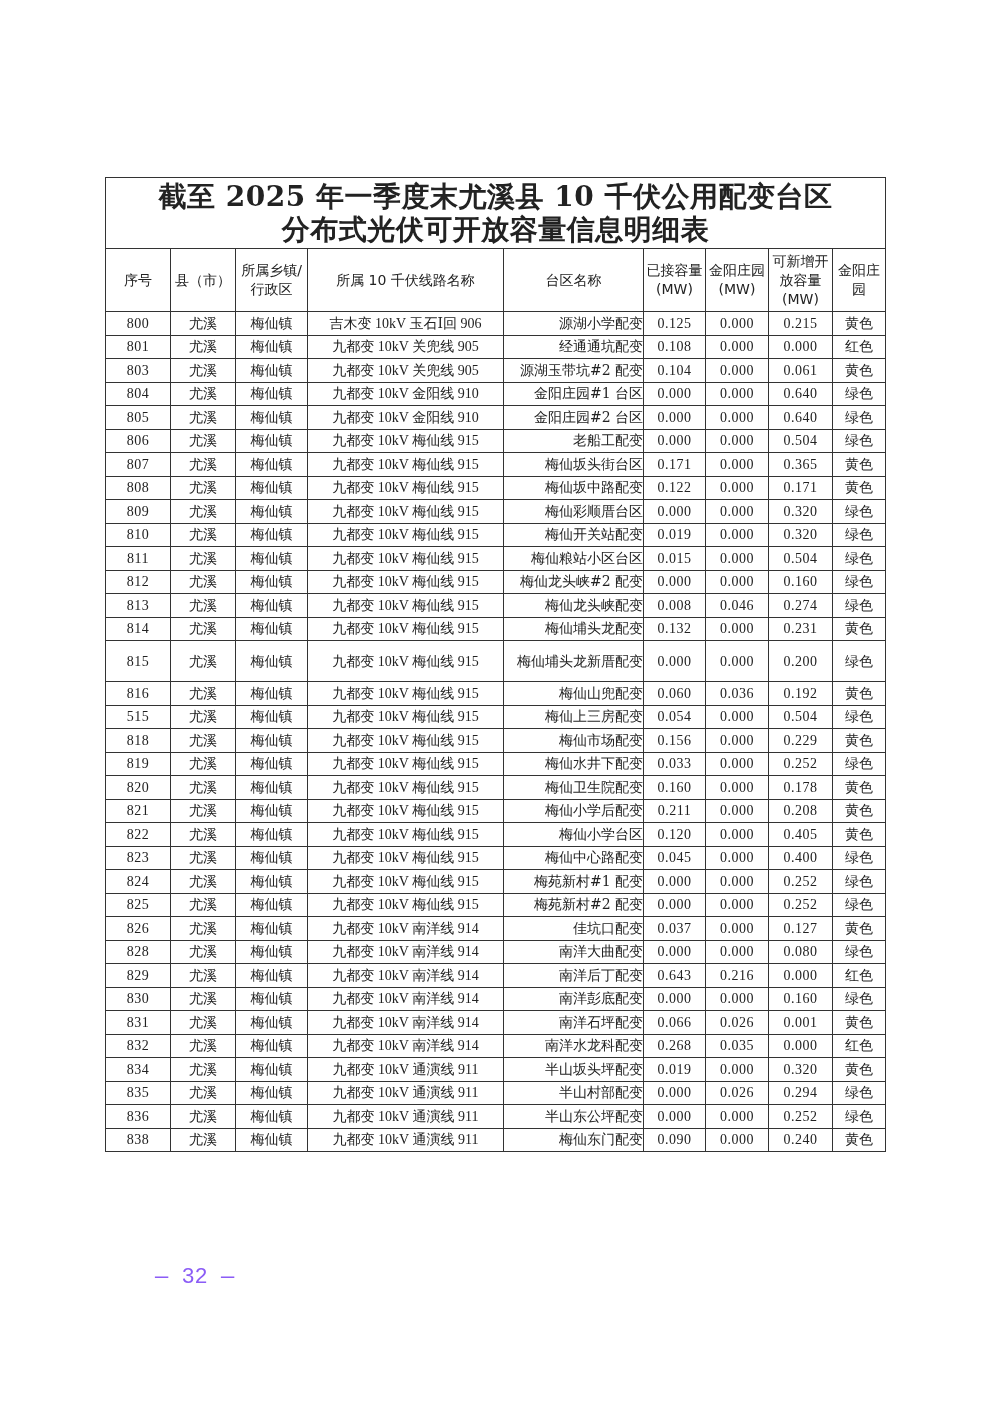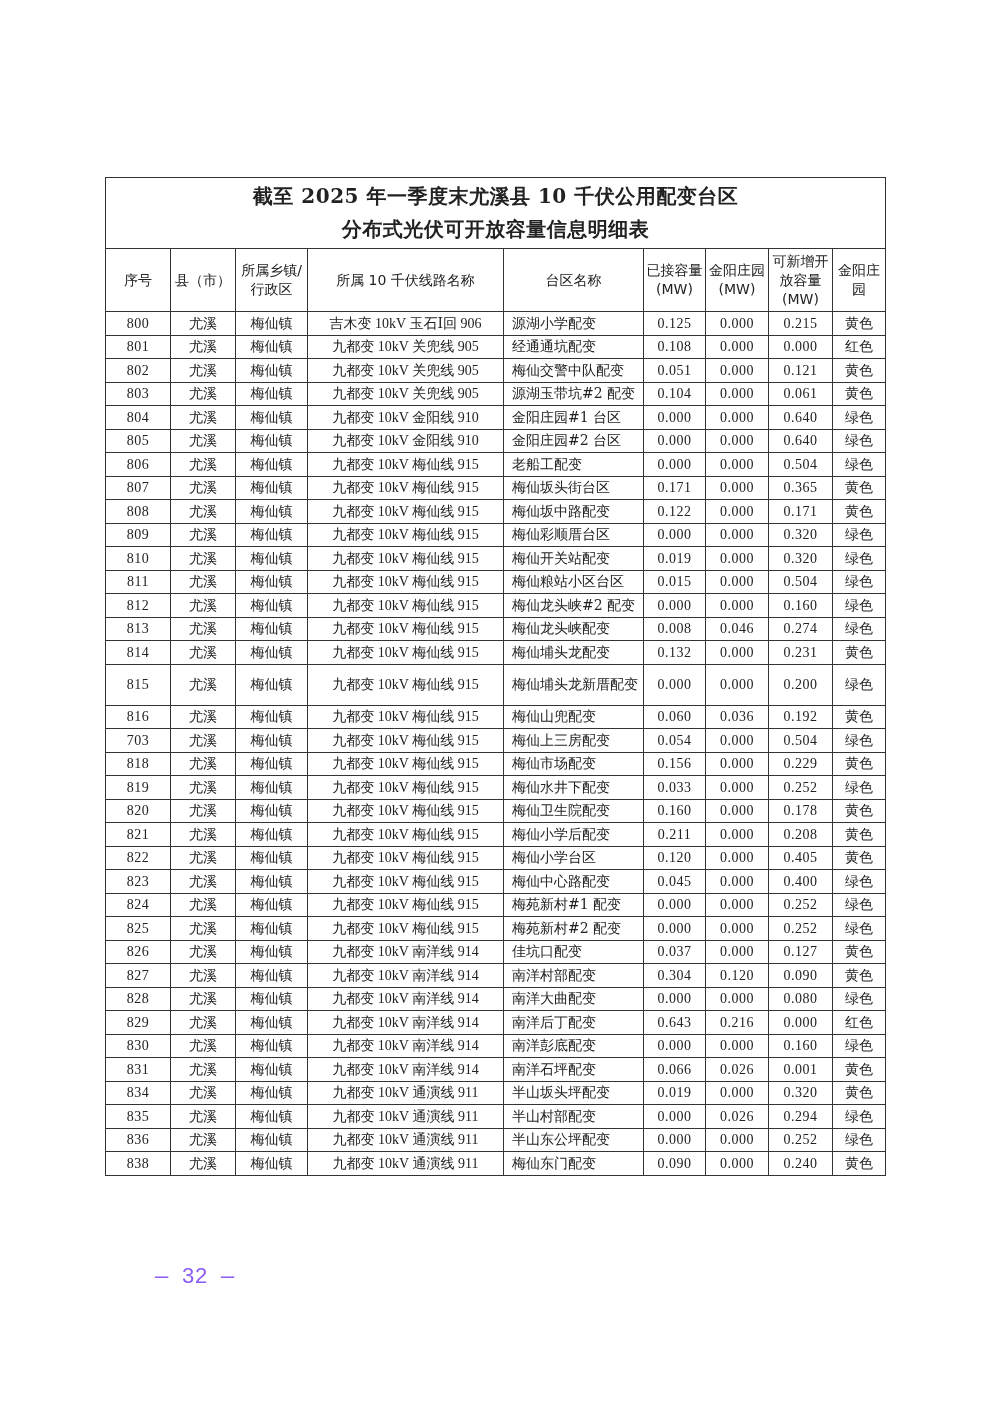--- a/index.html
+++ b/index.html
@@ -2,26 +2,26 @@
 <html><head>
 <meta charset="utf-8">
 <style>
   html, body { margin:0; padding:0; background:#ffffff; }
   body { width:1000px; height:1414px; position:relative; overflow:hidden;
          font-family:"DejaVu Serif","Liberation Serif",serif; color:#222; }
   .table-wrap { position:absolute; left:105px; top:177px; width:780px; }
   table { border-collapse:collapse; width:780px; table-layout:fixed; }
   td, th { border:1px solid #333; padding:0; text-align:center; vertical-align:middle;
            font-size:14px; line-height:17px; font-weight:normal; overflow:hidden; }
-  .title-cell { height:70px; font-size:20px; line-height:33px; font-weight:bold; letter-spacing:0.5px;margin-top:38px; }
+  .title-cell { height:70px; font-size:28px; line-height:33px; font-weight:bold; letter-spacing:0.5px;margin-top:38px; }
   .title-line { display:block; }
   thead th.hdr { height:62px; font-size:14px; line-height:19px; font-family:"DejaVu Sans","Liberation Sans",sans-serif; }
   tbody td { height:22.5px; font-size:14px; }
   td.num { font-family:"Liberation Serif","DejaVu Serif",serif; letter-spacing:0.5px; }
-  td.station { text-align:left; padding-left:8px; }
+  td.station { text-align:right; padding-left:8px; }
   td.line { font-family:"Liberation Serif","DejaVu Serif",serif; }
   tr.tall td { height:40px; }
   .page-num { position:absolute; left:155px; top:1265px; font-size:22px;
               font-family:Liberation Mono, monospace; color:#8b5cf6; }
 </style>
 </head>
 <body>
 
 <div class="table-wrap">
   <table>
@@ -72,31 +72,20 @@
           <td>尤溪</td>
           <td>梅仙镇</td>
           <td class="line">九都变 10kV 关兜线 905</td>
           <td class="station">经通通坑配变</td>
           <td class="num">0.108</td>
           <td class="num">0.000</td>
           <td class="num">0.000</td>
           <td>红色</td>
         </tr>
         <tr>
-          <td class="num">802</td>
-          <td>尤溪</td>
-          <td>梅仙镇</td>
-          <td class="line">九都变 10kV 关兜线 905</td>
-          <td class="station">梅仙交警中队配变</td>
-          <td class="num">0.051</td>
-          <td class="num">0.000</td>
-          <td class="num">0.121</td>
-          <td>黄色</td>
-        </tr>
-        <tr>
           <td class="num">803</td>
           <td>尤溪</td>
           <td>梅仙镇</td>
           <td class="line">九都变 10kV 关兜线 905</td>
           <td class="station">源湖玉带坑#2 配变</td>
           <td class="num">0.104</td>
           <td class="num">0.000</td>
           <td class="num">0.061</td>
           <td>黄色</td>
         </tr>
@@ -237,21 +226,21 @@
           <td>尤溪</td>
           <td>梅仙镇</td>
           <td class="line">九都变 10kV 梅仙线 915</td>
           <td class="station">梅仙山兜配变</td>
           <td class="num">0.060</td>
           <td class="num">0.036</td>
           <td class="num">0.192</td>
           <td>黄色</td>
         </tr>
         <tr>
-          <td class="num">703</td>
+          <td class="num">515</td>
           <td>尤溪</td>
           <td>梅仙镇</td>
           <td class="line">九都变 10kV 梅仙线 915</td>
           <td class="station">梅仙上三房配变</td>
           <td class="num">0.054</td>
           <td class="num">0.000</td>
           <td class="num">0.504</td>
           <td>绿色</td>
         </tr>
         <tr>
@@ -344,31 +333,20 @@
         </tr>
         <tr>
           <td class="num">826</td>
           <td>尤溪</td>
           <td>梅仙镇</td>
           <td class="line">九都变 10kV 南洋线 914</td>
           <td class="station">佳坑口配变</td>
           <td class="num">0.037</td>
           <td class="num">0.000</td>
           <td class="num">0.127</td>
-          <td>黄色</td>
-        </tr>
-        <tr>
-          <td class="num">827</td>
-          <td>尤溪</td>
-          <td>梅仙镇</td>
-          <td class="line">九都变 10kV 南洋线 914</td>
-          <td class="station">南洋村部配变</td>
-          <td class="num">0.304</td>
-          <td class="num">0.120</td>
-          <td class="num">0.090</td>
           <td>黄色</td>
         </tr>
         <tr>
           <td class="num">828</td>
           <td>尤溪</td>
           <td>梅仙镇</td>
           <td class="line">九都变 10kV 南洋线 914</td>
           <td class="station">南洋大曲配变</td>
           <td class="num">0.000</td>
           <td class="num">0.000</td>
@@ -400,20 +378,31 @@
         <tr>
           <td class="num">831</td>
           <td>尤溪</td>
           <td>梅仙镇</td>
           <td class="line">九都变 10kV 南洋线 914</td>
           <td class="station">南洋石坪配变</td>
           <td class="num">0.066</td>
           <td class="num">0.026</td>
           <td class="num">0.001</td>
           <td>黄色</td>
+        </tr>
+        <tr>
+          <td class="num">832</td>
+          <td>尤溪</td>
+          <td>梅仙镇</td>
+          <td class="line">九都变 10kV 南洋线 914</td>
+          <td class="station">南洋水龙科配变</td>
+          <td class="num">0.268</td>
+          <td class="num">0.035</td>
+          <td class="num">0.000</td>
+          <td>红色</td>
         </tr>
         <tr>
           <td class="num">834</td>
           <td>尤溪</td>
           <td>梅仙镇</td>
           <td class="line">九都变 10kV 通演线 911</td>
           <td class="station">半山坂头坪配变</td>
           <td class="num">0.019</td>
           <td class="num">0.000</td>
           <td class="num">0.320</td>

